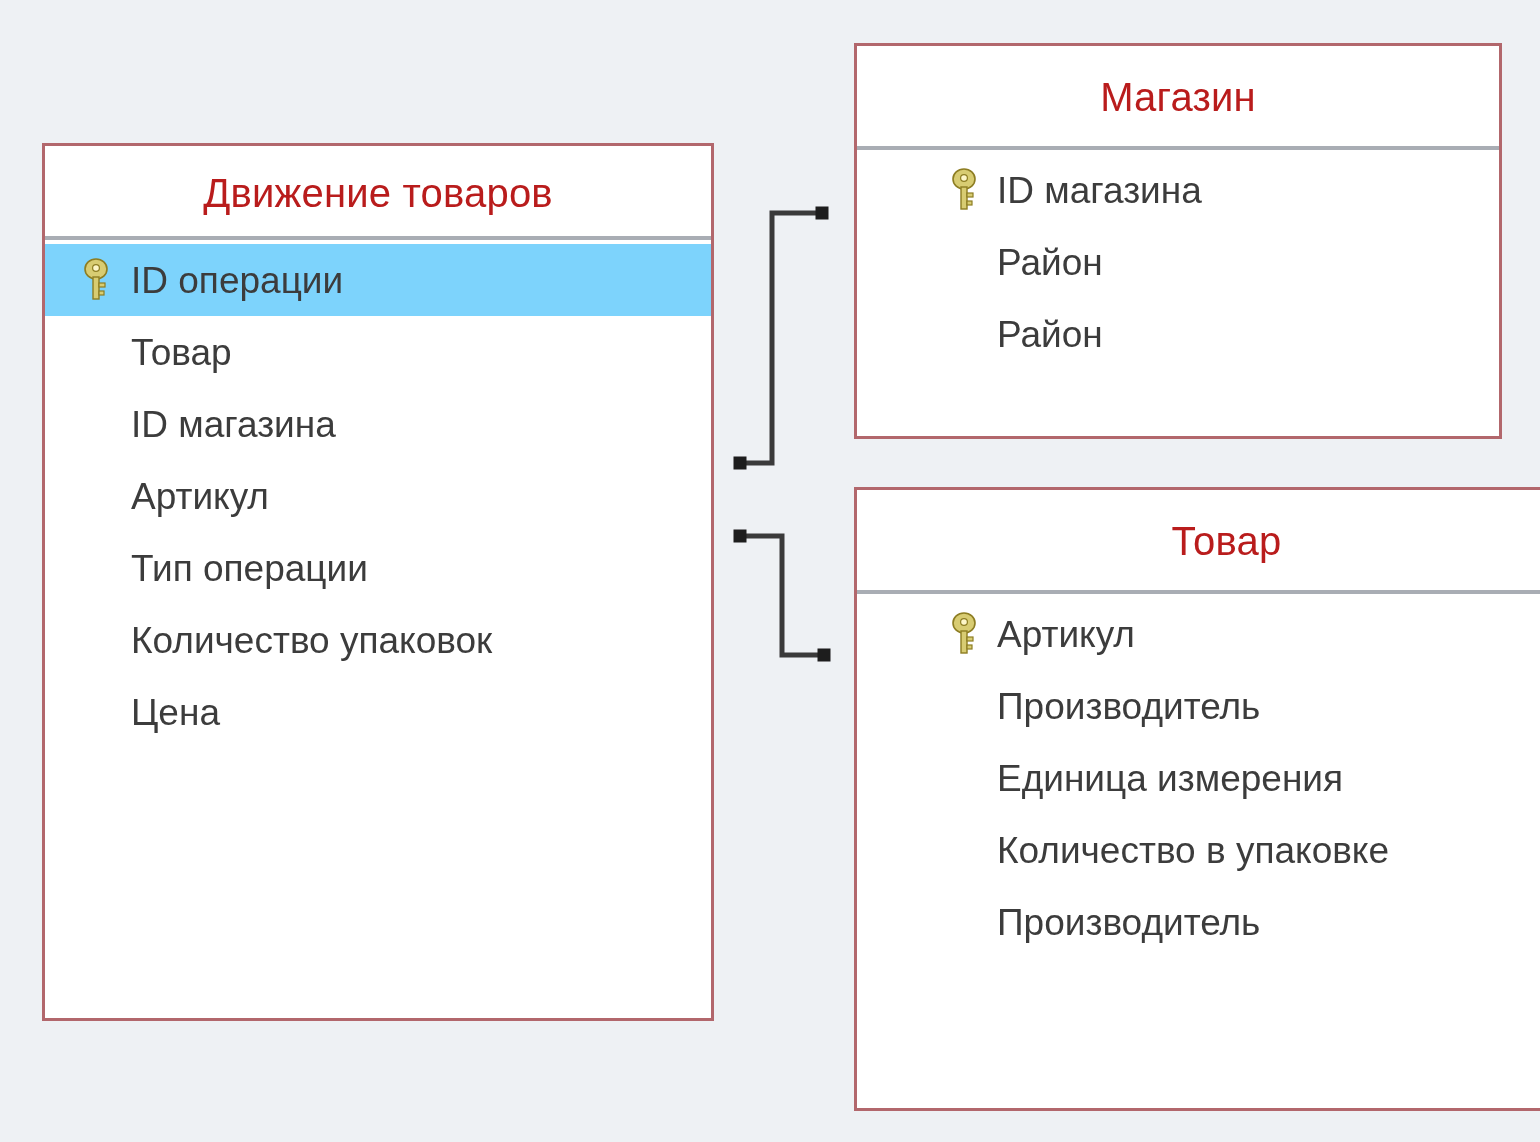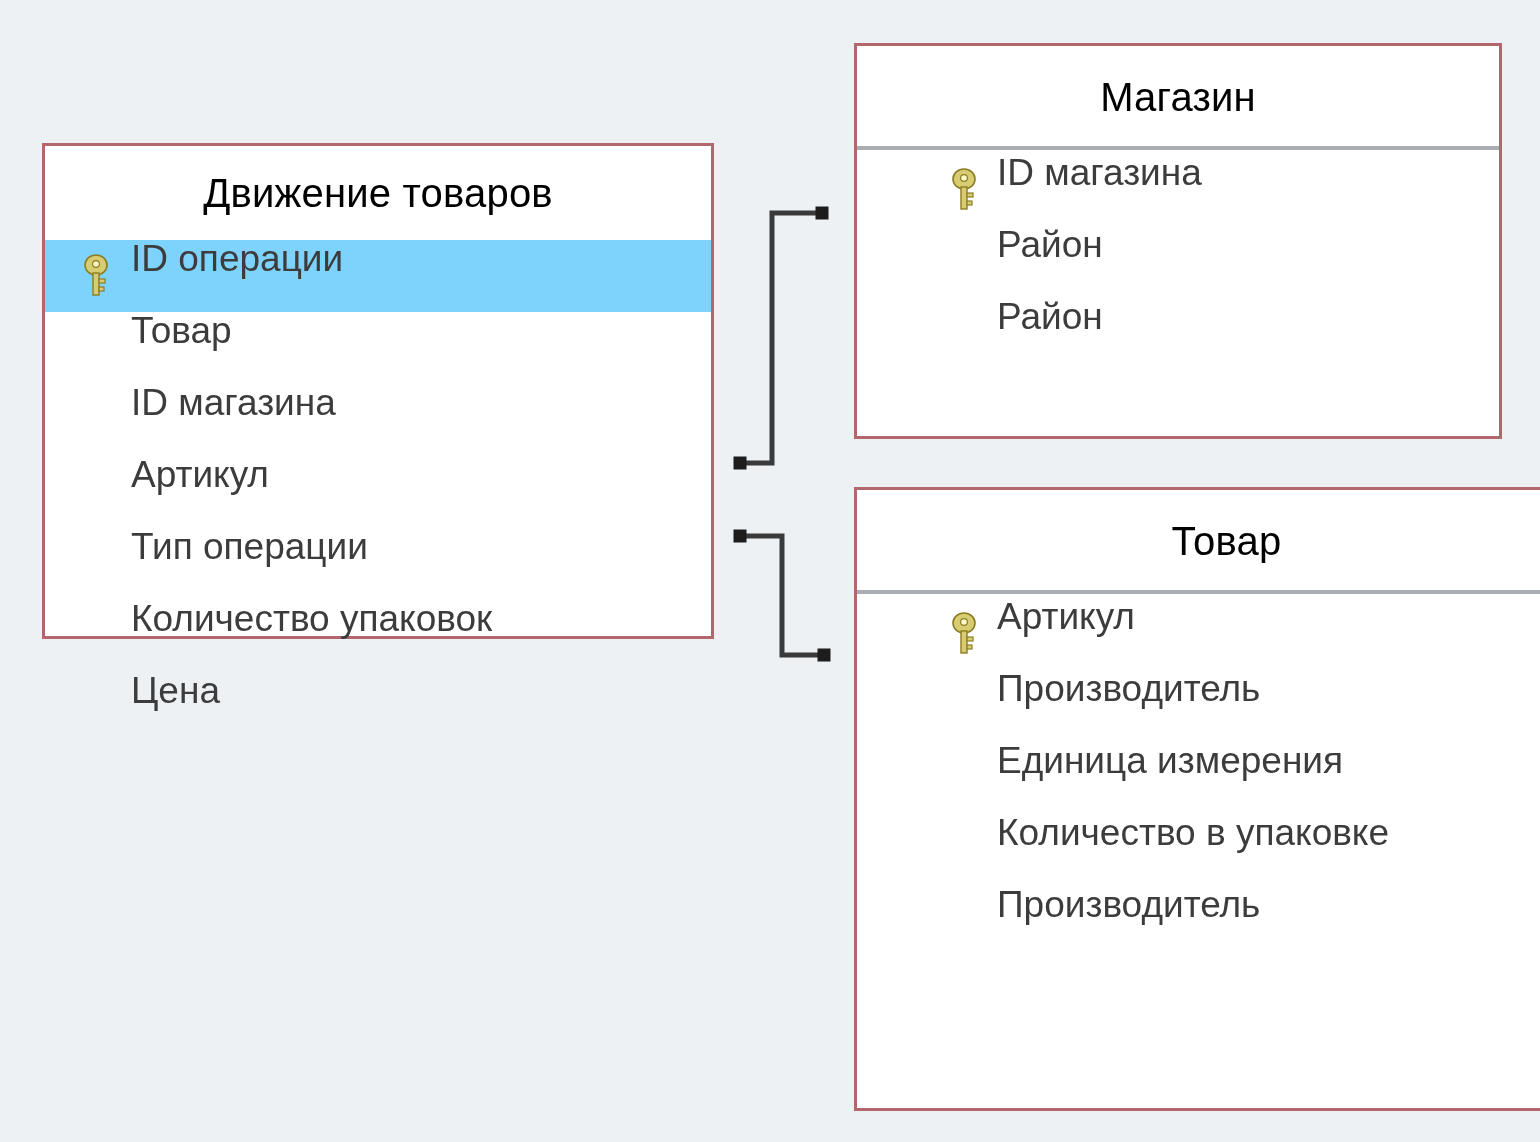--- a/index.html
+++ b/index.html
@@ -27,21 +27,21 @@
     position: absolute;
     background: #ffffff;
     border: 3px solid #b2676c;
     box-sizing: border-box;
     display: flex;
     flex-direction: column;
   }
 
   .entity-title {
     text-align: center;
-    color: #000000;
+    color: #b91c1c;
     font-size: 40px;
     line-height: 1.05;
     font-weight: 400;
     padding-top: 26px;
     padding-bottom: 22px;
     letter-spacing: 0.2px;
   }
 
   .title-divider {
     height: 4px;
@@ -49,20 +49,21 @@
     width: 100%;
   }
 
   .fields {
     padding-top: 4px;
     flex: 1 1 auto;
   }
 
   .field-row {
     display: flex;
+    align-items: center;
     height: 72px;
     padding-left: 86px;
     box-sizing: border-box;
     position: relative;
   }
 
   .field-row.pk-highlight {
     background: #7dd3fc;
   }
 
@@ -81,21 +82,21 @@
     transform: translateY(-50%);
     width: 30px;
     height: 44px;
   }
 
   
   #box-dvizhenie {
     left: 42px;
     top: 143px;
     width: 672px;
-    height: 496px;
+    height: 878px;
   }
   #box-magazin {
     left: 854px;
     top: 43px;
     width: 648px;
     height: 396px;
   }
   #box-tovar {
     left: 854px;
     top: 487px;

